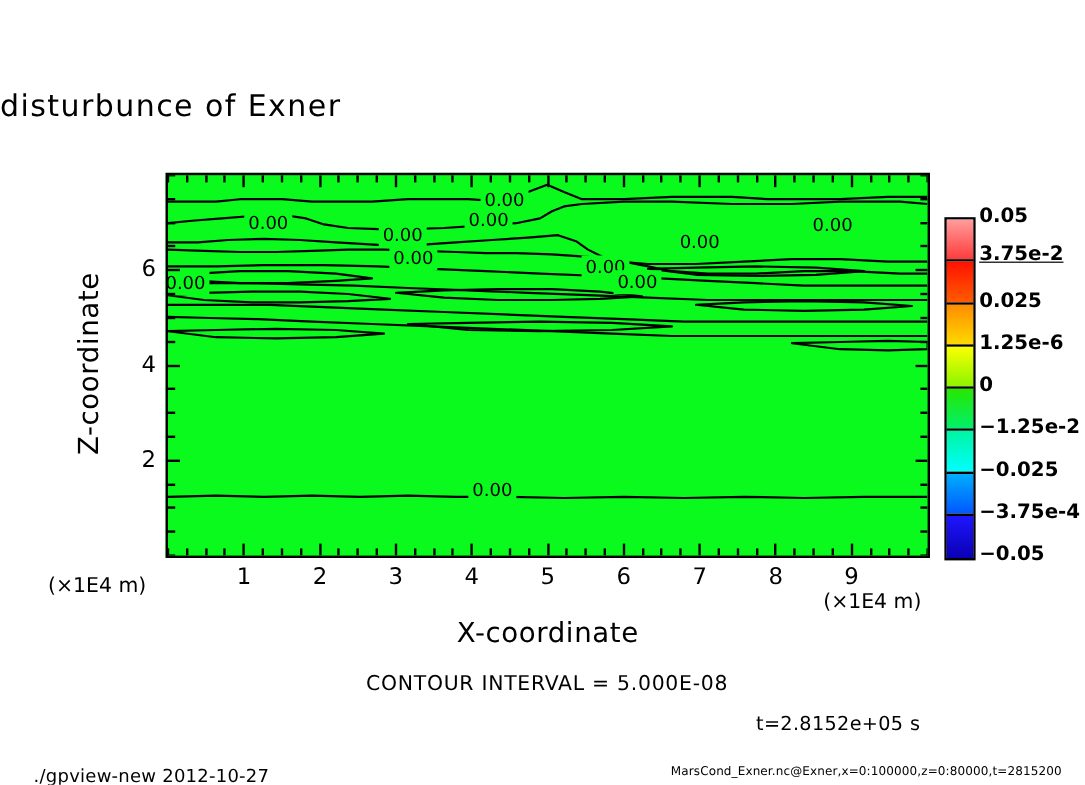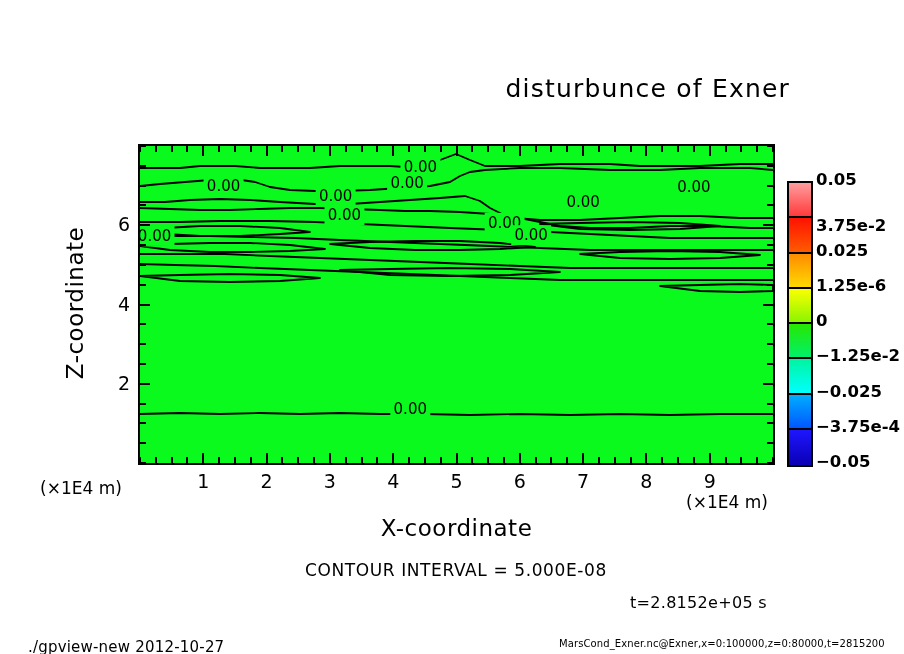--- a/index.html
+++ b/index.html
@@ -13,21 +13,21 @@
     position: relative;
     font-family: "DejaVu Sans", sans-serif;
     color: #000000;
     overflow: hidden;
   }
   .abs { position: absolute; }
 
   
   #plot-title {
     left: 0; top: 74px; width: 790px;
-    text-align: right;
+    text-align: left;
     font-size: 25px;
     letter-spacing: 1.2px;
     font-family: "DejaVu Sans", sans-serif;
     font-weight: 400;
     color: #000;
   }
 
   
   #plot-frame {
     left: 138px; top: 144px;
@@ -369,21 +369,21 @@
     <div class="cb-band" style="height: 35.25px; background: linear-gradient(rgb(255, 18, 0), rgb(255, 91, 0));"></div>
     <div class="cb-band" style="height: 35.25px; background: linear-gradient(rgb(255, 140, 0), rgb(255, 217, 0));"></div>
     <div class="cb-band" style="height: 35.25px; background: linear-gradient(rgb(251, 255, 0), rgb(140, 245, 0));"></div>
     <div class="cb-band" style="height: 35.25px; background: linear-gradient(rgb(39, 232, 0), rgb(0, 240, 106));"></div>
     <div class="cb-band" style="height: 35.25px; background: linear-gradient(rgb(0, 245, 160), rgb(0, 255, 255));"></div>
     <div class="cb-band" style="height: 35.25px; background: linear-gradient(rgb(0, 174, 255), rgb(0, 87, 255));"></div>
     <div class="cb-band" style="height: 35.25px; background: linear-gradient(rgb(30, 22, 255), rgb(10, 0, 180));"></div>
   </div>
 <div id="colorbar-labels">
     <div class="abs cb-tick-label" style="top: 170px;">0.05</div>
-    <div class="abs cb-tick-label" style="top: 216px;">3.75e-2</div>
+    <div class="abs cb-tick-label" style="top: 202px; text-decoration: underline;">3.75e-2</div>
     <div class="abs cb-tick-label" style="top: 240.5px;">0.025</div>
     <div class="abs cb-tick-label" style="top: 275.75px;">1.25e-6</div>
     <div class="abs cb-tick-label" style="top: 311px;">0</div>
     <div class="abs cb-tick-label" style="top: 346.25px;">−1.25e-2</div>
     <div class="abs cb-tick-label" style="top: 381.5px;">−0.025</div>
     <div class="abs cb-tick-label" style="top: 416.75px;">−3.75e-4</div>
     <div class="abs cb-tick-label" style="top: 452px;">−0.05</div>
   </div>
 
 <div class="abs" id="contour-interval">CONTOUR INTERVAL =  5.000E-08</div>

